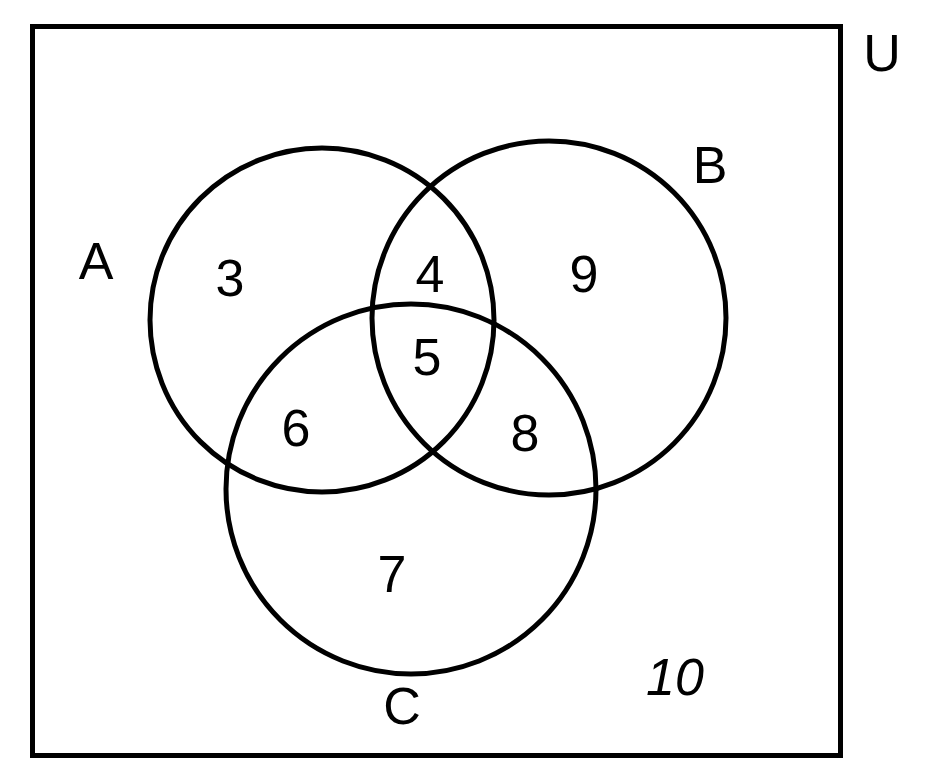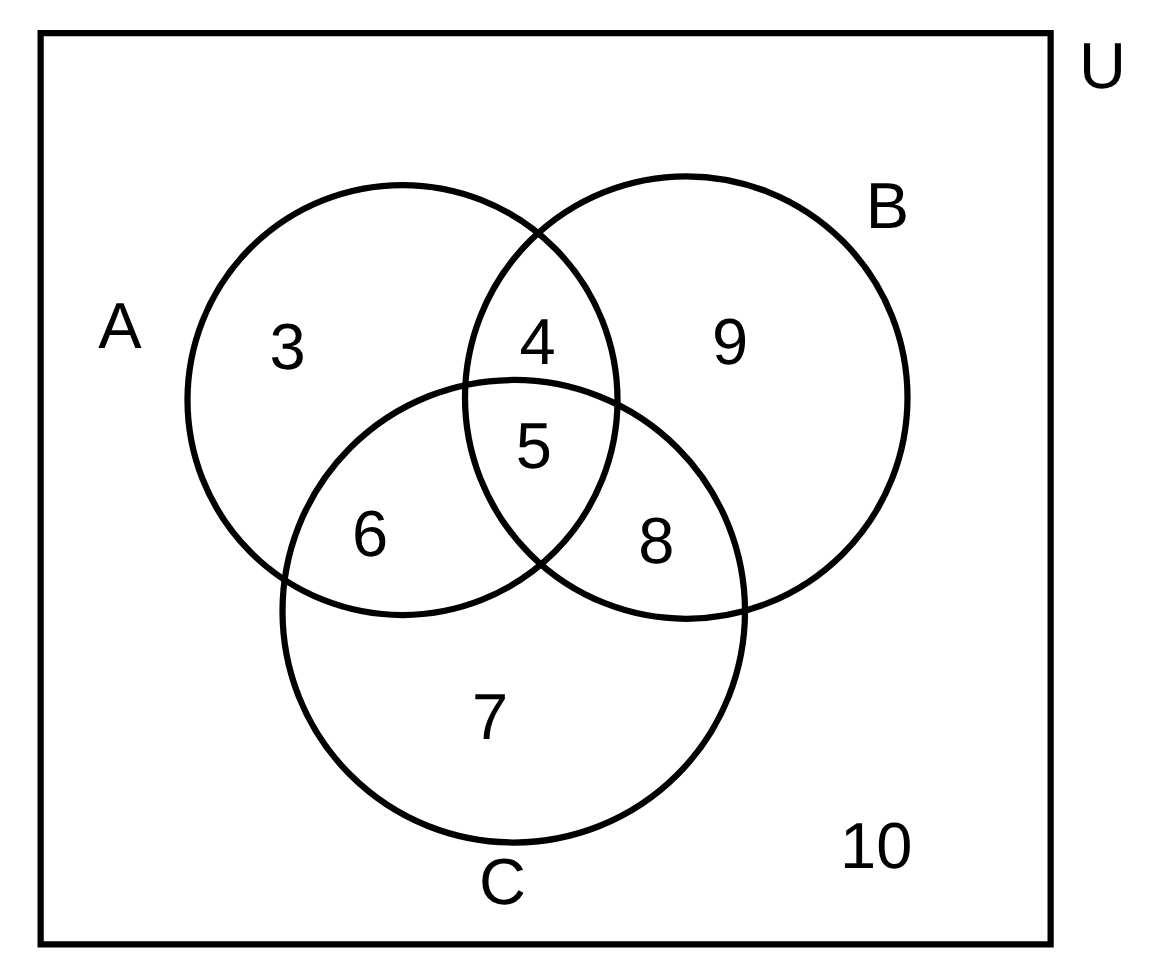--- a/index.html
+++ b/index.html
@@ -42,21 +42,21 @@
   .lbl-b  { left: 710px; top: 165px; }
   .lbl-c  { left: 402px; top: 706px; }
   
   .lbl-3  { left: 230px; top: 278px; }
   .lbl-4  { left: 430px; top: 274px; }
   .lbl-9  { left: 584px; top: 274px; }
   .lbl-5  { left: 427px; top: 357px; }
   .lbl-6  { left: 296px; top: 428px; }
   .lbl-8  { left: 525px; top: 433px; }
   .lbl-7  { left: 392px; top: 574px; }
-  .lbl-10 { left: 701px; top: 677px; }
+  .lbl-10 { left: 675px; top: 677px; font-style: italic; }
 </style>
 </head>
 <body>
 
 <div class="stage">
 
   <svg class="diagram-svg" viewBox="0 0 930 770" xmlns="http://www.w3.org/2000/svg">
     <rect class="shape" x="32.5" y="26.5" width="808" height="729"></rect>
     <circle class="shape" cx="322" cy="320" r="172"></circle>
     <circle class="shape" cx="549" cy="318" r="177"></circle>

